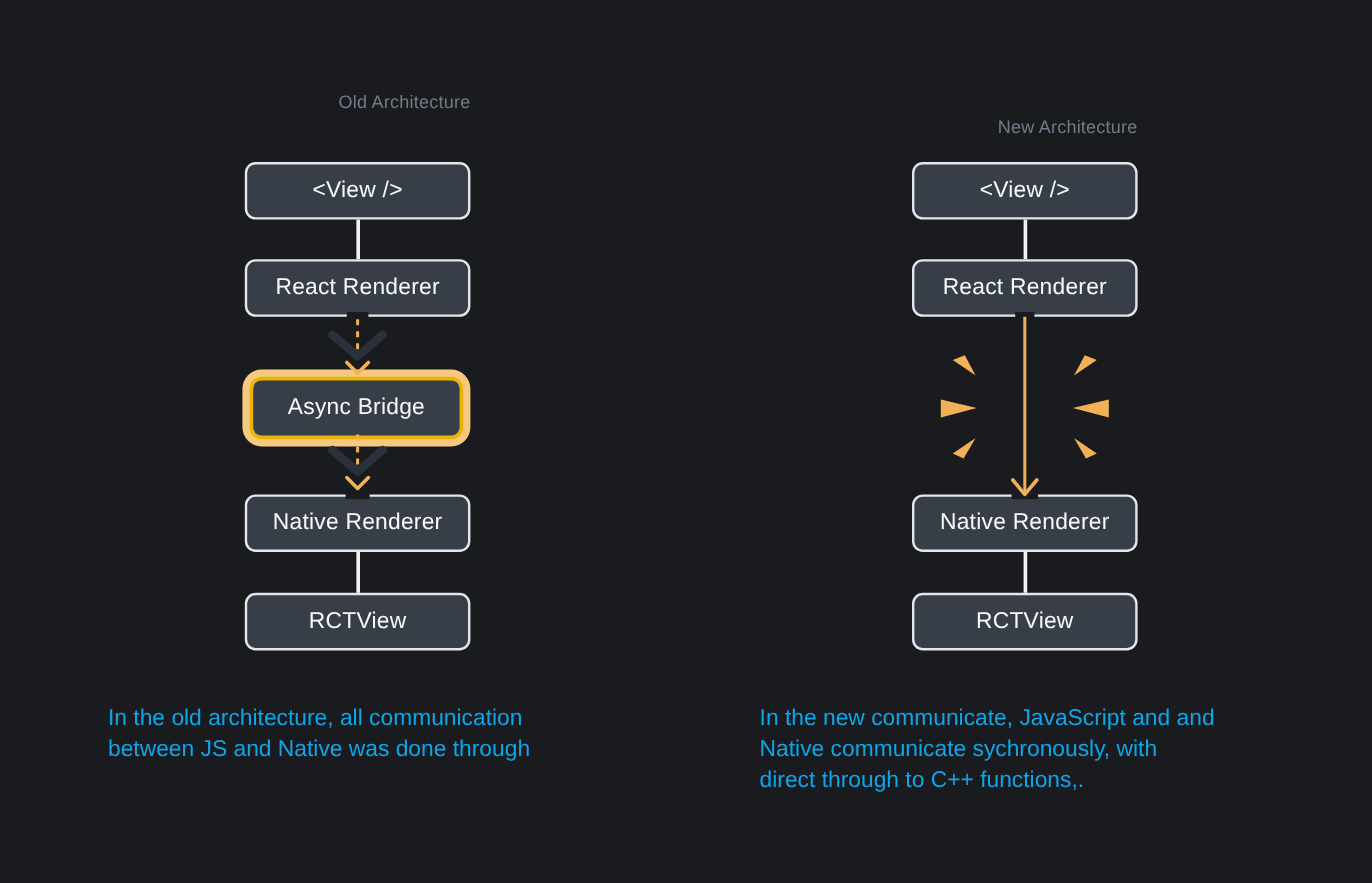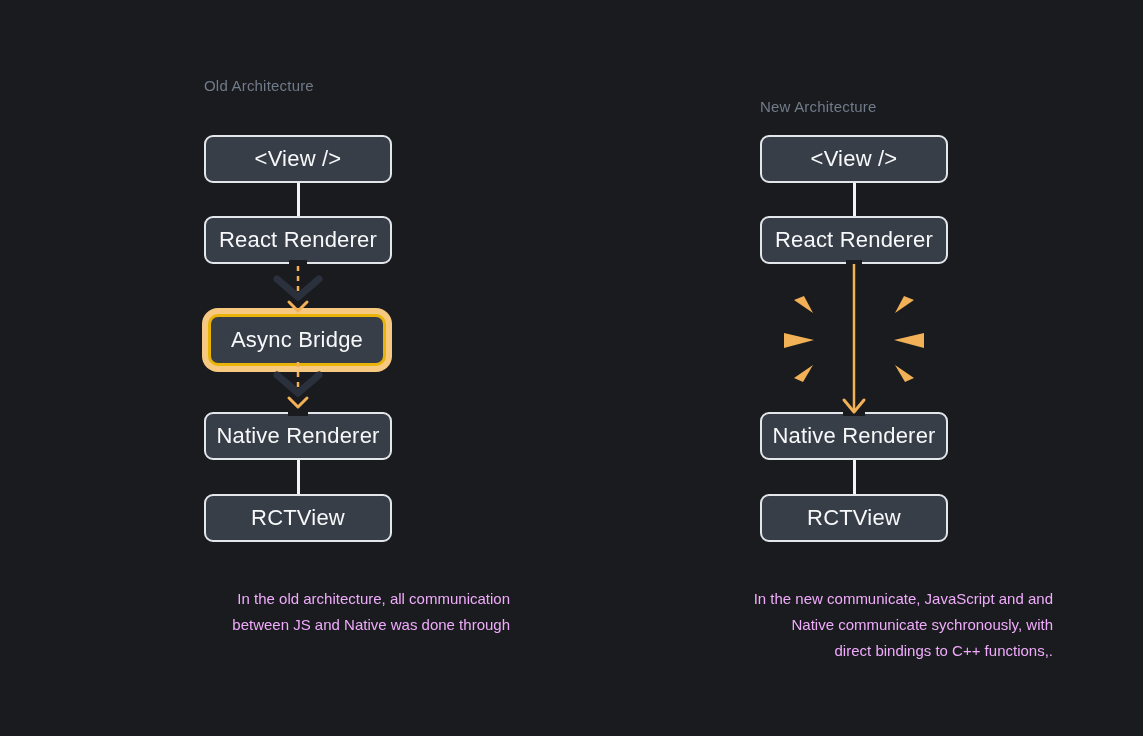--- a/index.html
+++ b/index.html
@@ -6,35 +6,35 @@
   .stage{
     position:relative;
     width:1143px;height:736px;
     background:#1a1b1e;
     overflow:hidden;
     font-family:"Liberation Sans","DejaVu Sans",sans-serif;
   }
   .col-title{
     position:absolute;
     width:188px;
-    text-align:left;
+    text-align:right;
     color:#717b8a;
     font-size:15px;
     letter-spacing:.2px;
   }
   .node{
     position:absolute;
     box-sizing:border-box;
     width:188px;height:48px;
     background:#383e48;
     border:2px solid #e3e6eb;
     border-radius:9px;
     display:flex;align-items:center;justify-content:center;
     color:#f7f8fa;
-    font-size:22px;
+    font-size:19px;
     letter-spacing:.2px;
     z-index:2;
   }
   .node.highlight{
     width:178px;height:52px;
     border:3px solid #eab308;
     border-radius:10px;
     box-shadow:0 0 0 6px #f7c980;
   }
   .conn{
@@ -45,23 +45,23 @@
   }
   .notch{
     position:absolute;
     background:#1a1b1e;
     z-index:3;
   }
   .arrow-svg{position:absolute;z-index:4;overflow:visible;}
   .caption{
     position:absolute;
     width:420px;
-    text-align:right;
-    color:#f0abfc;
-    font-size:15px;
+    text-align:left;
+    color:#0ea5e9;
+    font-size:19px;
     line-height:26px;
   }
 </style>
 </head>
 <body>
 
 <div class="stage">
 
   <div class="col-title" style="left:204px;top:77px;">Old Architecture</div>
 
@@ -148,16 +148,16 @@
 
   <div class="conn" style="left:853px;top:460px;height:34px;"></div>
 
   <div class="node" style="left:760px;top:494px;">
     <span>RCTView</span>
   </div>
 
   <div class="caption" style="left:633px;top:586px;">
     <div>In the new communicate, JavaScript and and</div>
     <div>Native communicate sychronously, with</div>
-    <div>direct bindings to C++ functions,.</div>
+    <div>direct through to C++ functions,.</div>
   </div>
 
 </div>
 
 </body></html>

